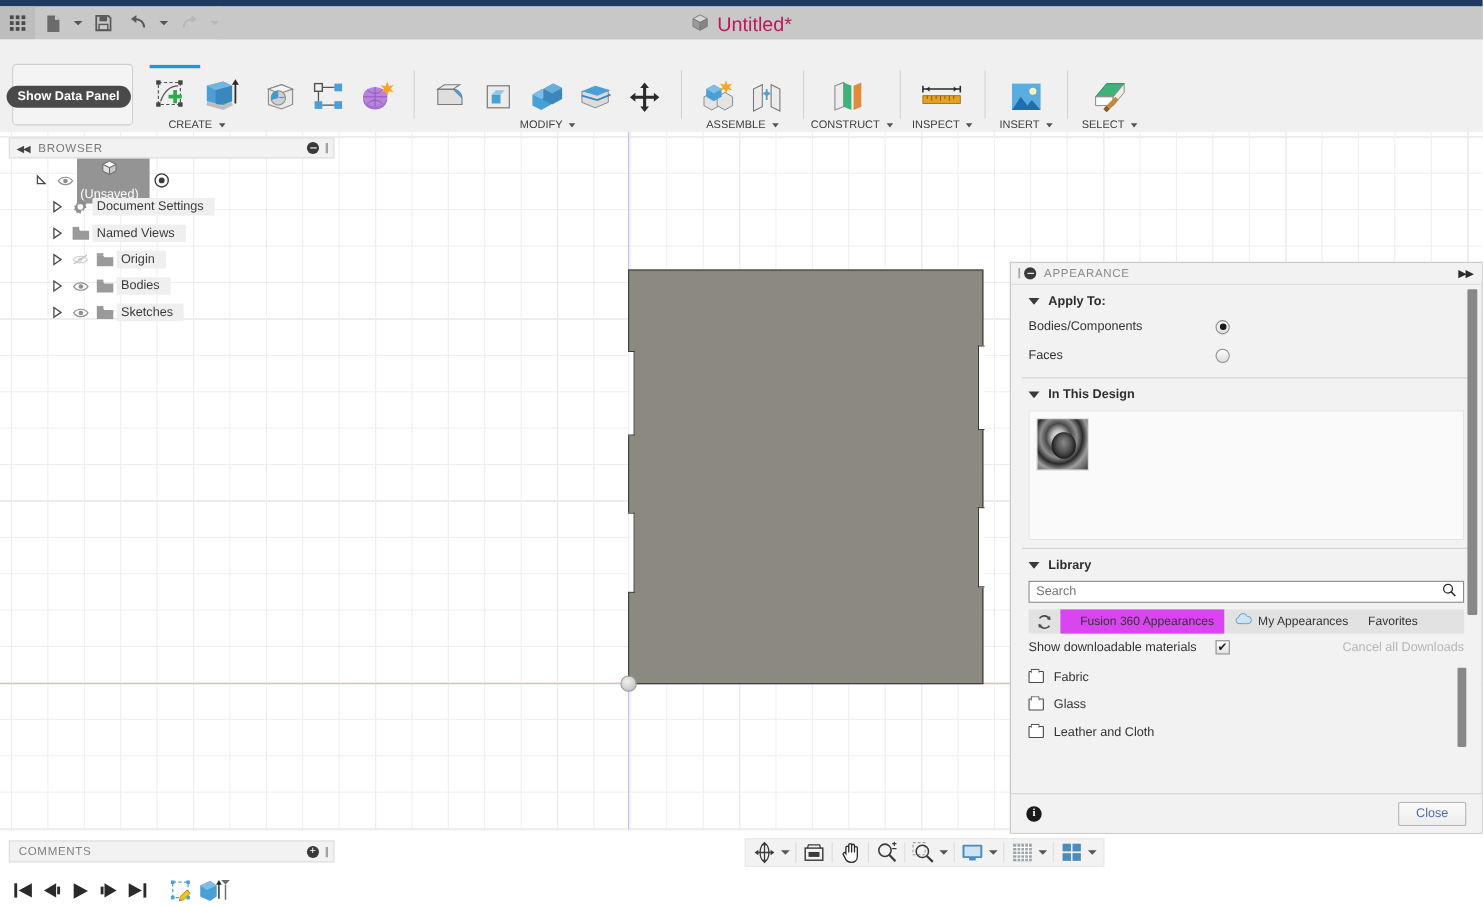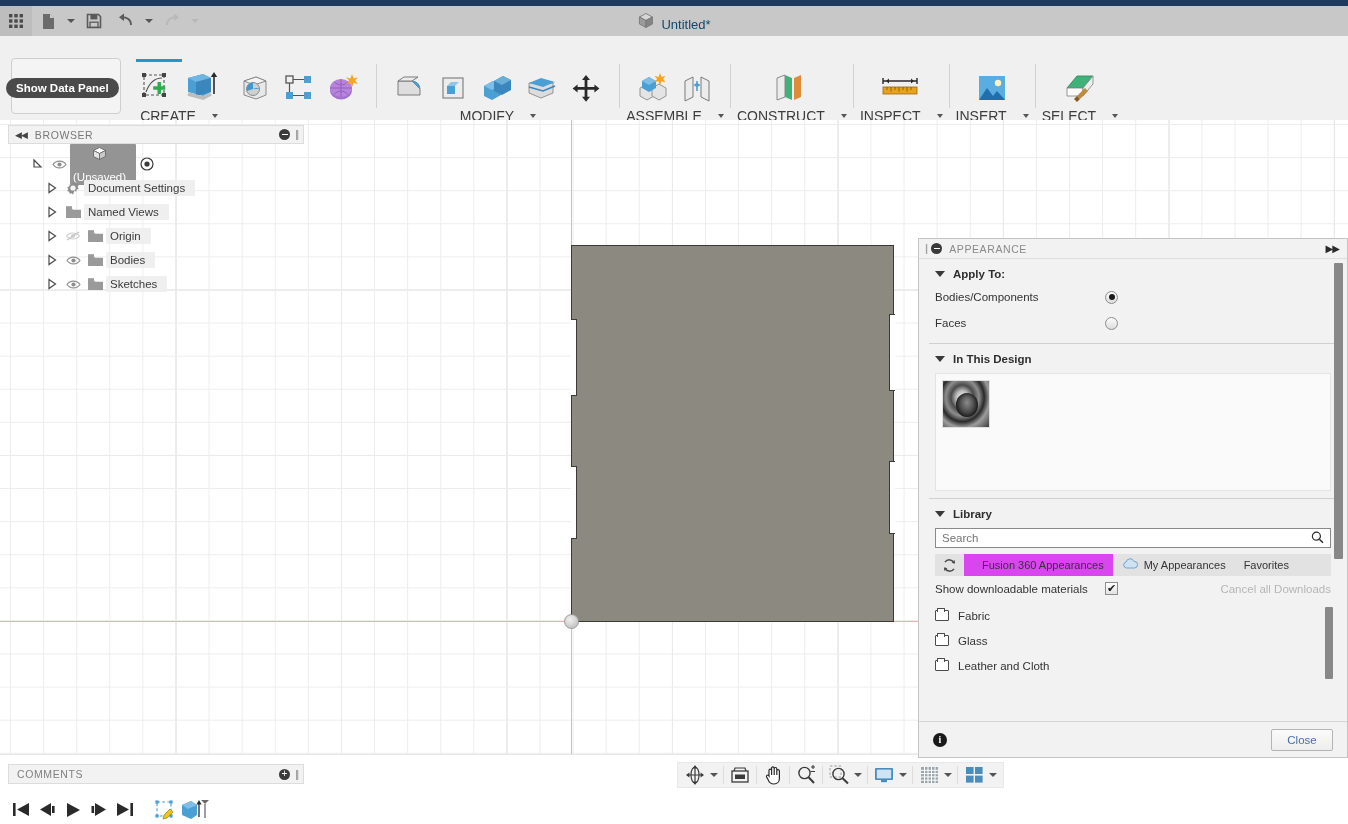--- a/index.html
+++ b/index.html
@@ -36,22 +36,22 @@
   .caret-dn {
     width: 0; height: 0; border-left: 4px solid transparent;
     border-right: 4px solid transparent; border-top: 4px solid #555;
   }
   .qat-tail {
     position:absolute; left:196px; top:0; width: 1152px; height:30px;
     background:#c8c8c8;
   }
   .title-center {
     position: absolute; left: 50%; top: 6px; transform: translateX(-50%);
-    display: flex; align-items: flex-end; gap: 7px;
-    font-size: 13px; color: #0c4a6e;
+    display: flex; align-items: flex-start; gap: 7px;
+    font-size: 18px; color: #be185d;
   }
 
   
   .ribbon {
     position: absolute; left: 0; top: 36px; width: 1348px; height: 84px;
     background: #f0f0f0;
   }
   .ribbon-left-bg {
     position:absolute; left:0; top:0; width:196px; height:84px; background:#f0f0f0;
   }
@@ -74,22 +74,22 @@
   .tab { padding: 0 14px; height: 16px; line-height: 16px; cursor: default; }
   .tab.active { color: #2196d4; }
 
   .panels {
     position: absolute; left: 130px; top: 28px; height: 56px;
     display: flex; align-items: flex-start;
   }
   .panel { display: flex; flex-direction: column; align-items: center; position: relative; }
   .panel-icons { display: flex; align-items: flex-end; gap: 2px; height: 46px; padding: 0 6px;}
   .panel-label {
-    font-size: 14px; color: #3c3c3c; display: flex; align-items: center;
-    gap: 16px; margin-top: -2px; justify-content: flex-end;
+    font-size: 10px; color: #3c3c3c; display: flex; align-items: center;
+    gap: 6px; margin-top: -2px; justify-content: flex-end;
   }
   .btn-ic {
     width: 42px; height: 44px; display: flex; align-items: center;
     justify-content: center; position: relative;
   }
   .vdiv { width:1px; height:44px; background:#d2d2d2; margin: 0 6px; align-self:flex-start;}
   .blue-underline {
     position:absolute; left:0; top:-7px; width: 46px; height:3px; background:#2196d4;
   }
   .caret-sm { width:0;height:0;border-left:3.5px solid transparent;border-right:3.5px solid transparent;border-top:4px solid #555;}

